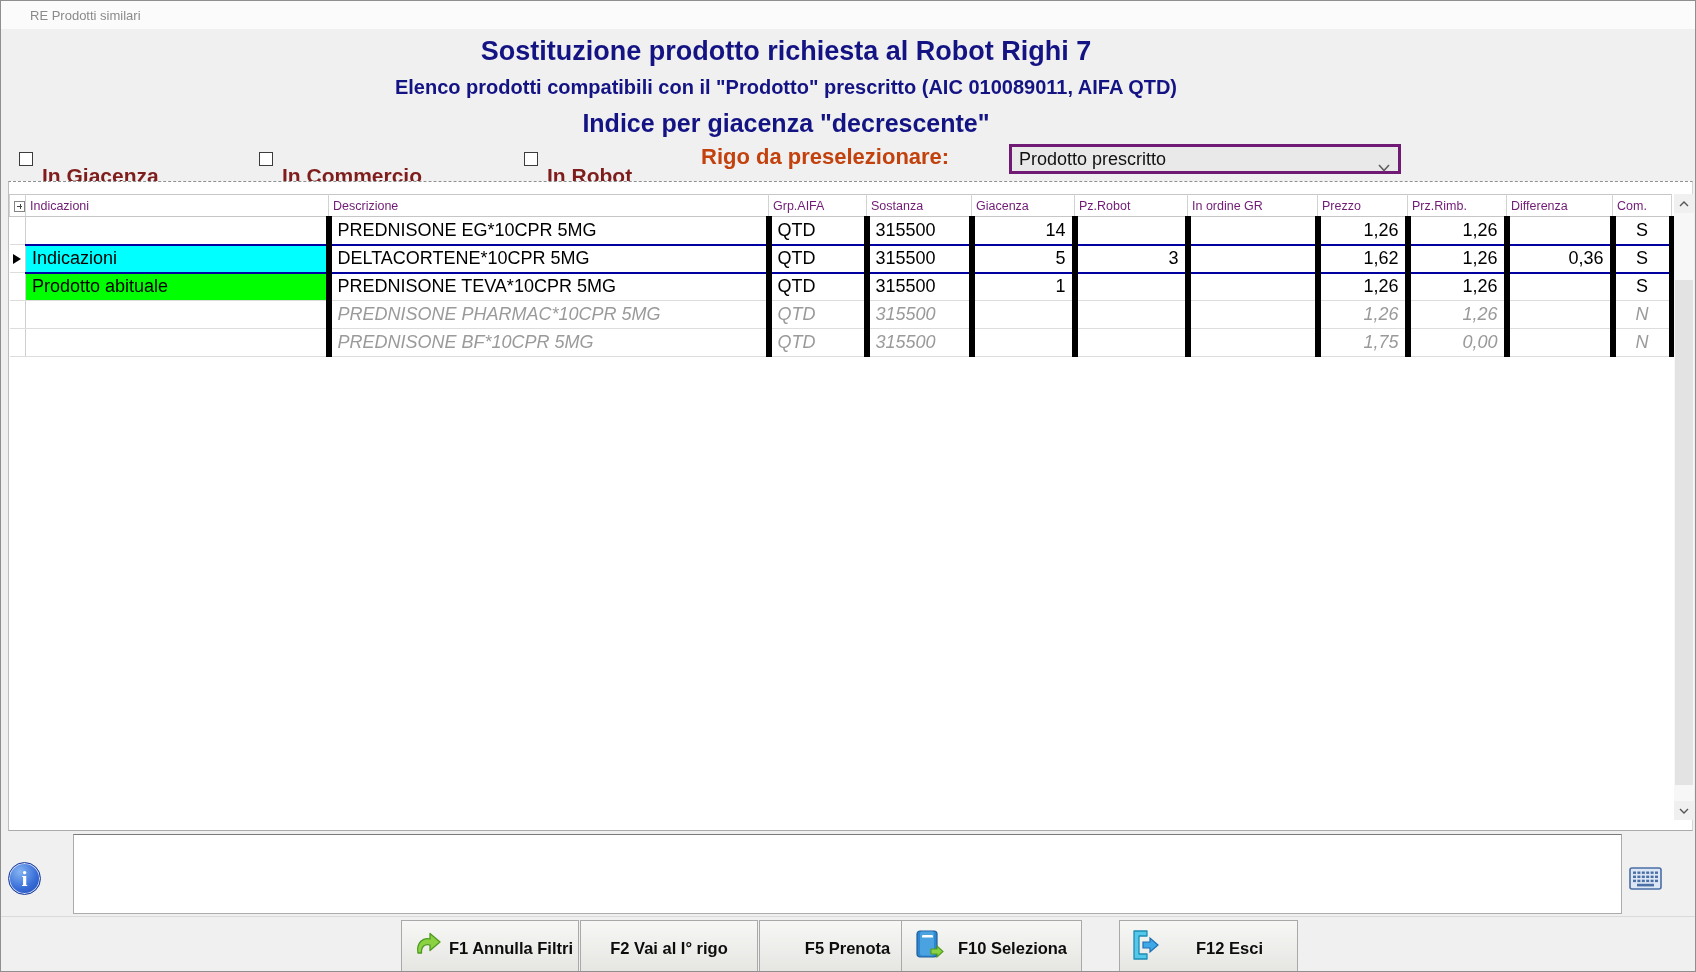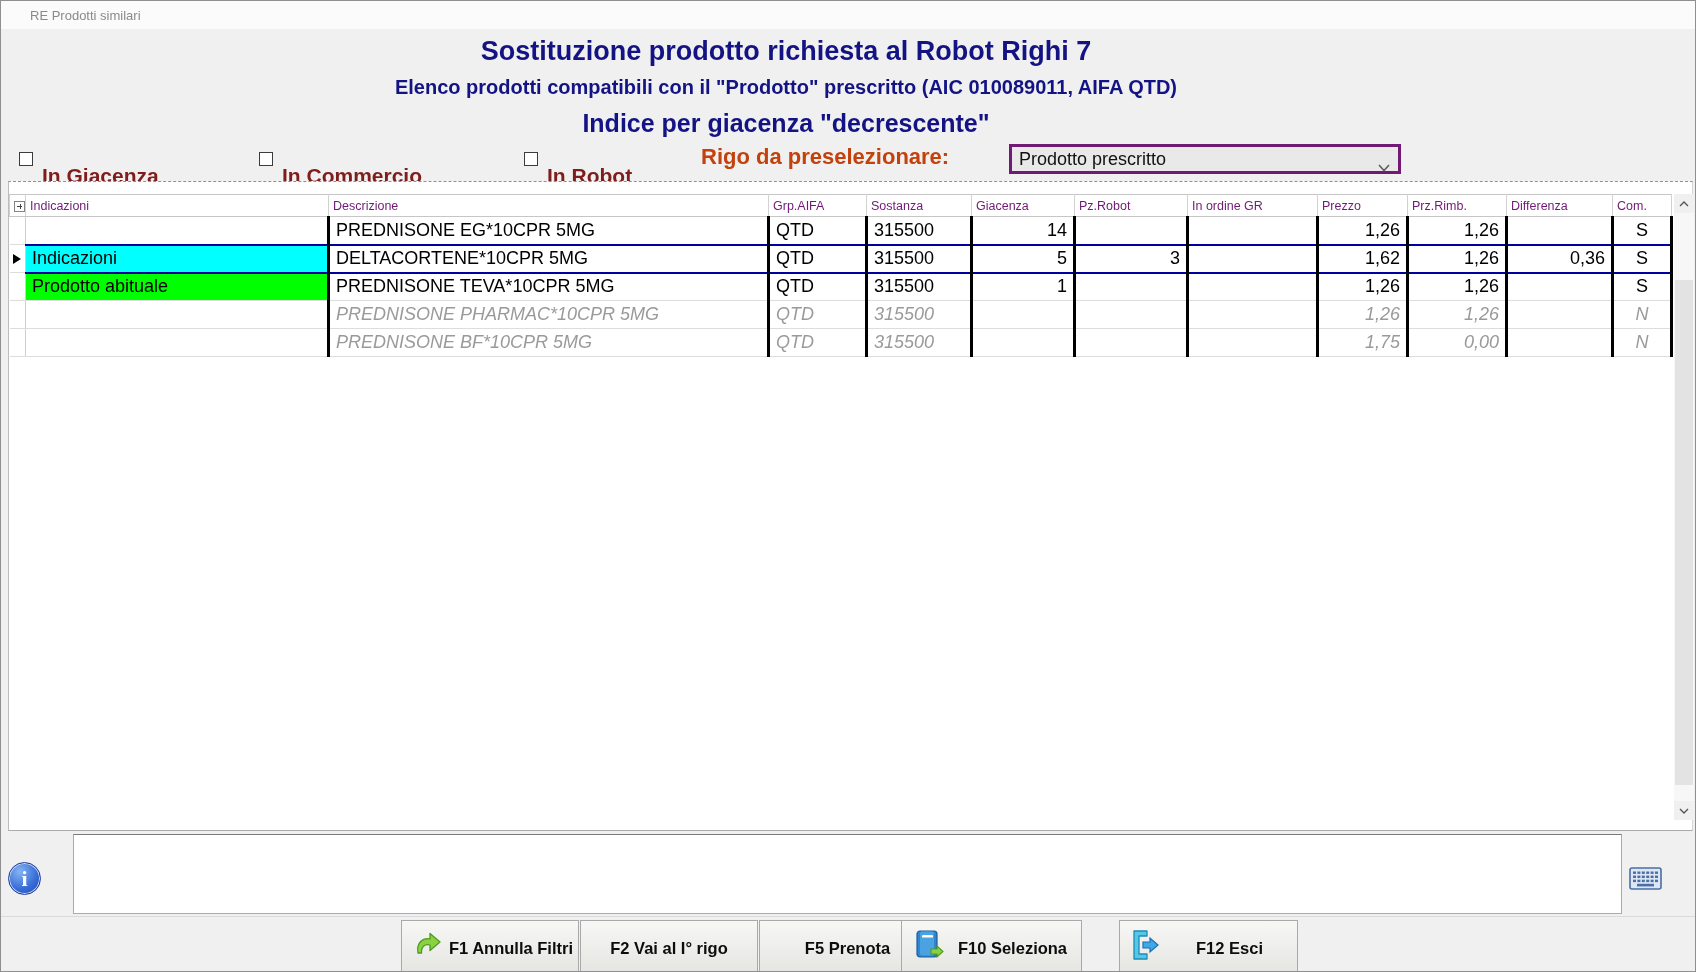--- a/index.html
+++ b/index.html
@@ -35,21 +35,21 @@
 
   
   .grid { position:absolute; left:7px; top:180px; width:1685px; height:650px;
           background:#ffffff; border-top:1px dashed #909090; border-left:1px solid #bdbdbd;
           border-bottom:1px solid #ababab; border-right:1px solid #d6d6d6; }
   table.datagrid { position:absolute; left:0; top:12px; border-collapse:collapse; table-layout:fixed; }
   table.datagrid th { height:22px; font-size:12.5px; font-weight:normal; color:#701a75;
           text-align:left; padding:0 0 0 4px; border:1px solid #d2d2d2;
           border-top-color:#c6c6c6; border-bottom-color:#c6c6c6; background:#fff; white-space:nowrap; overflow:hidden; }
   table.datagrid td { height:28px; font-size:18px; color:#000; padding:0 6px;
-          border-right:3px solid #000000; border-bottom:1px solid #dddddd; background:#fff;
+          border-right:6px solid #000000; border-bottom:1px solid #dddddd; background:#fff;
           white-space:nowrap; overflow:hidden; }
   table.datagrid td.selcell { border-right:1px solid #cfcfcf; padding:0; text-align:center; }
   td.num { text-align:right; padding-right:10px; }
   td.com { text-align:center; }
   tr.row--disabled td { color:#9a9a9a; font-style:italic; }
   tr.row--selected td { border-top:2px solid #0000a0; border-bottom:2px solid #0000a0; }
   tr.row--selected td.selcell { border-top:1px solid #dddddd; border-bottom:1px solid #dddddd; }
   td.ind-presc { background:#00ffff !important; }
   td.ind-abit  { background:#00ff00 !important; }
   .expand-box { display:inline-block; width:11px; height:11px; border:1px solid #848484;

